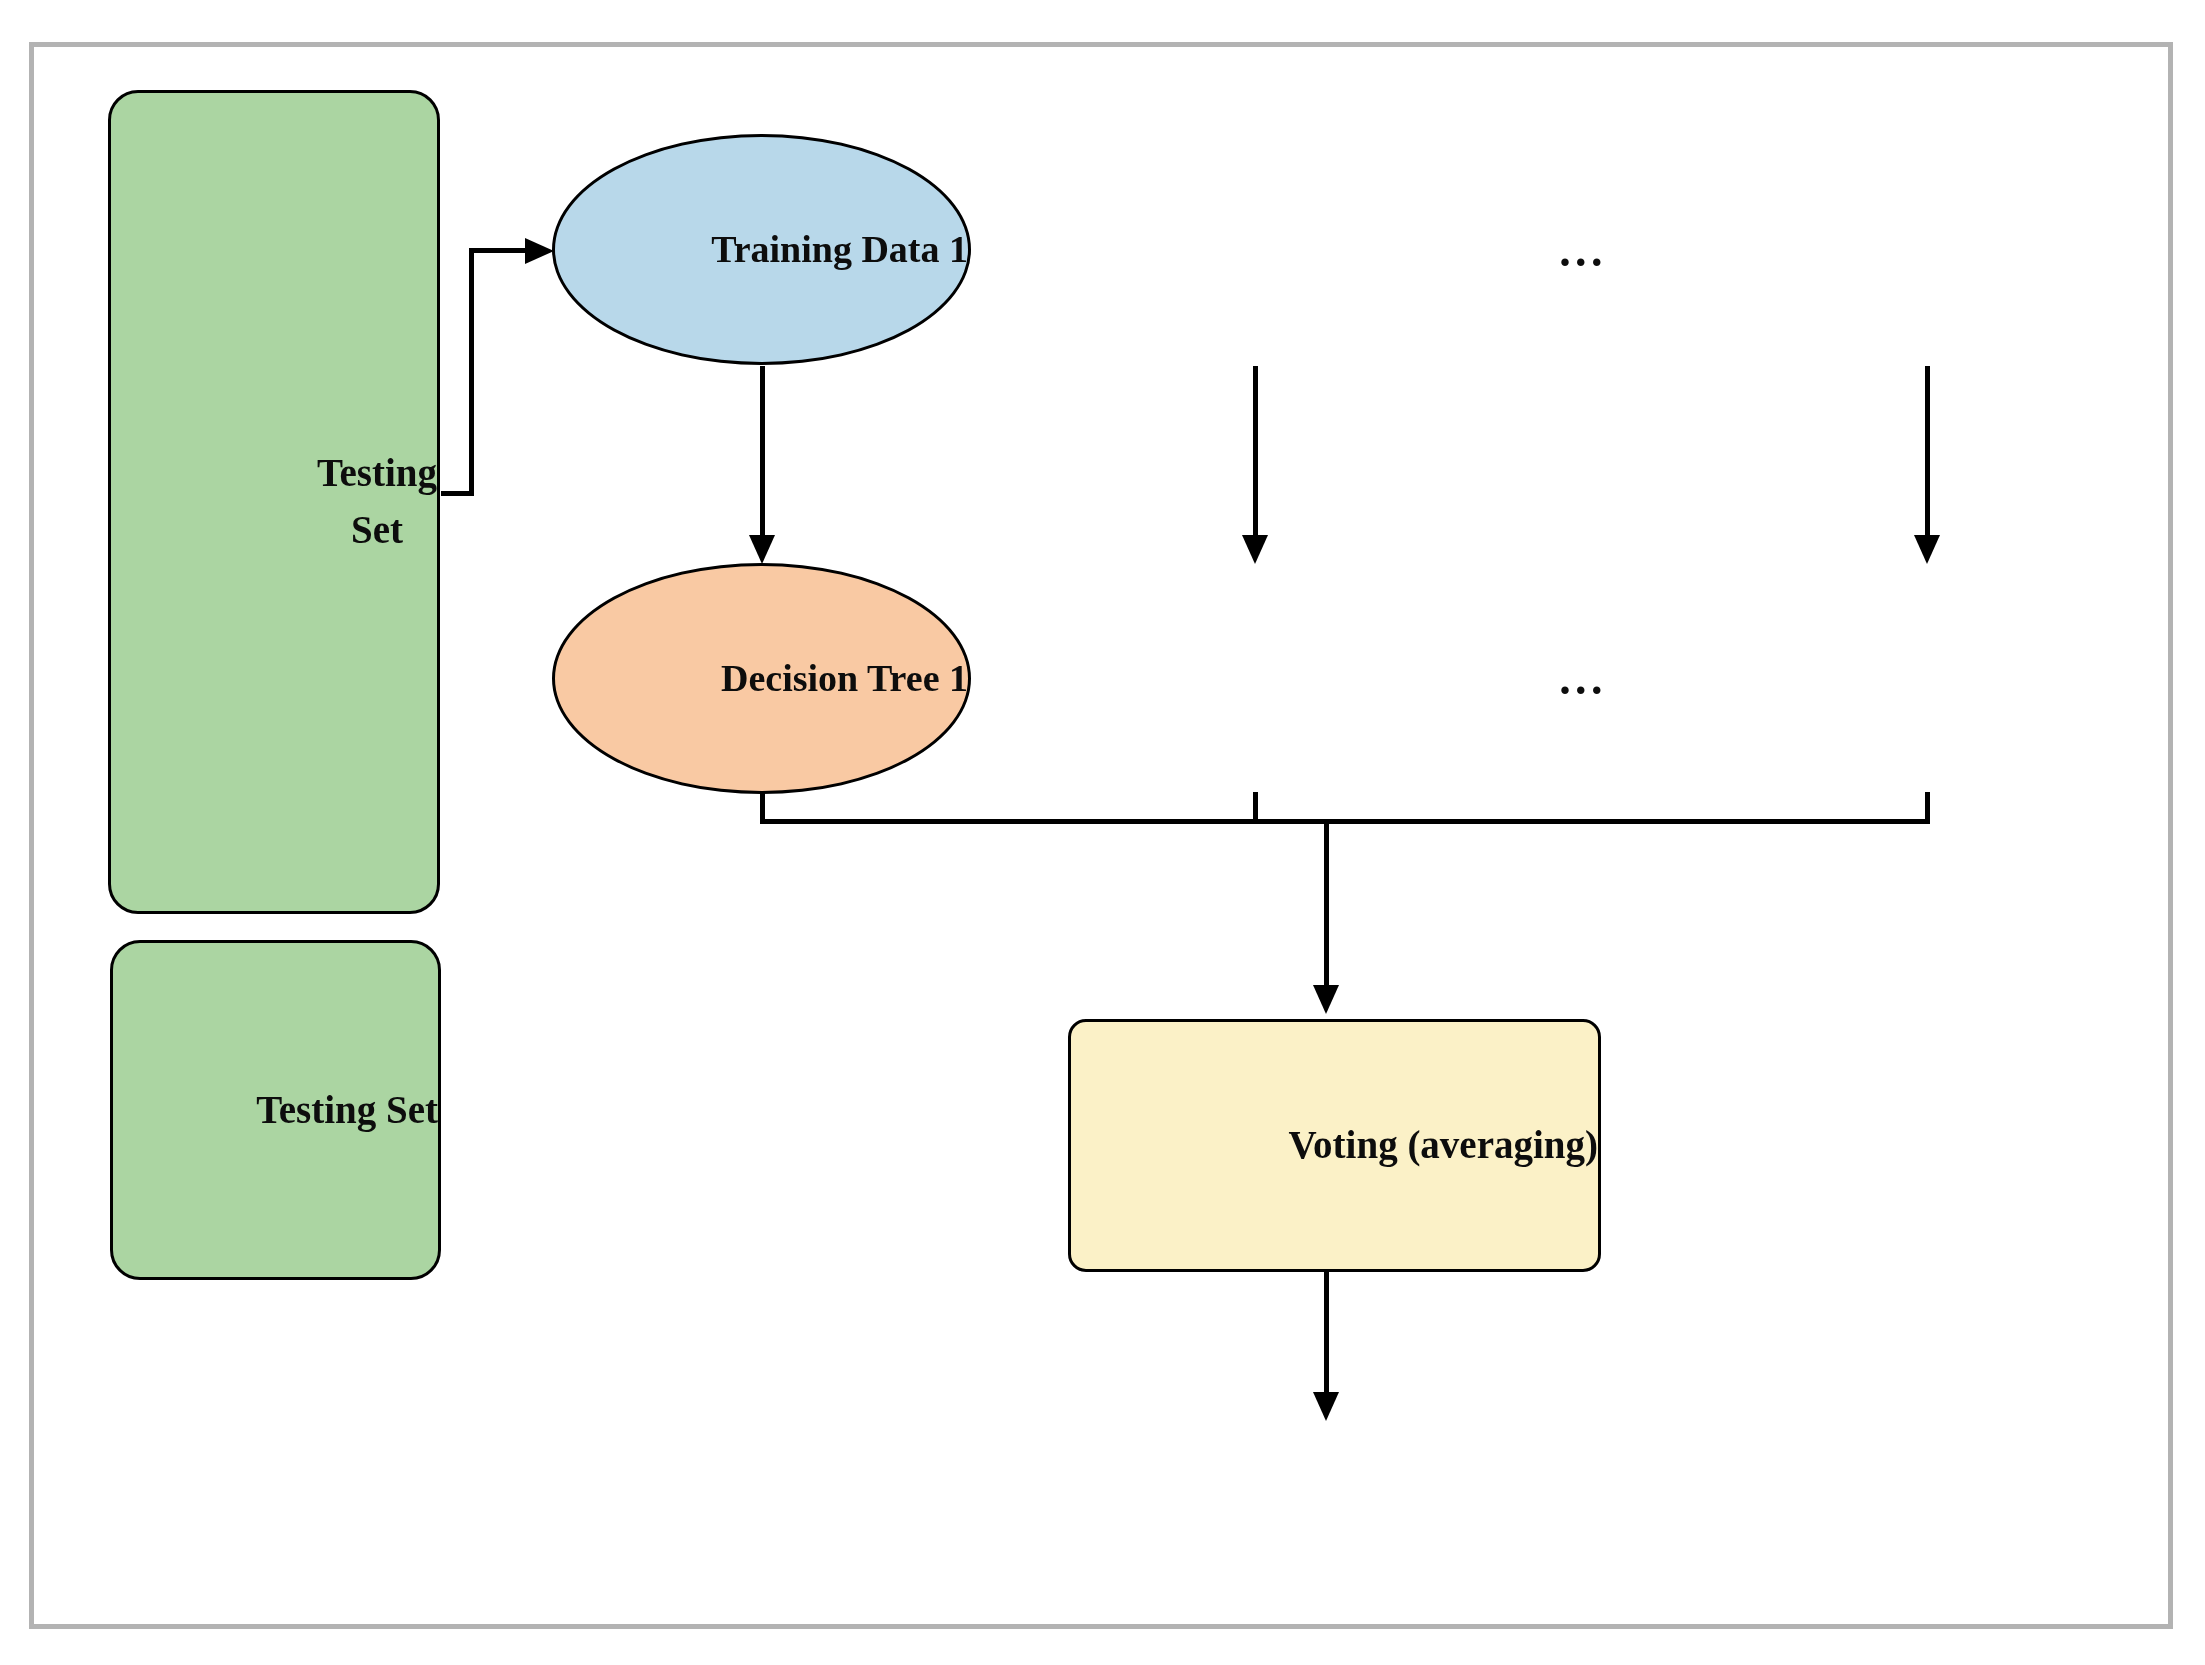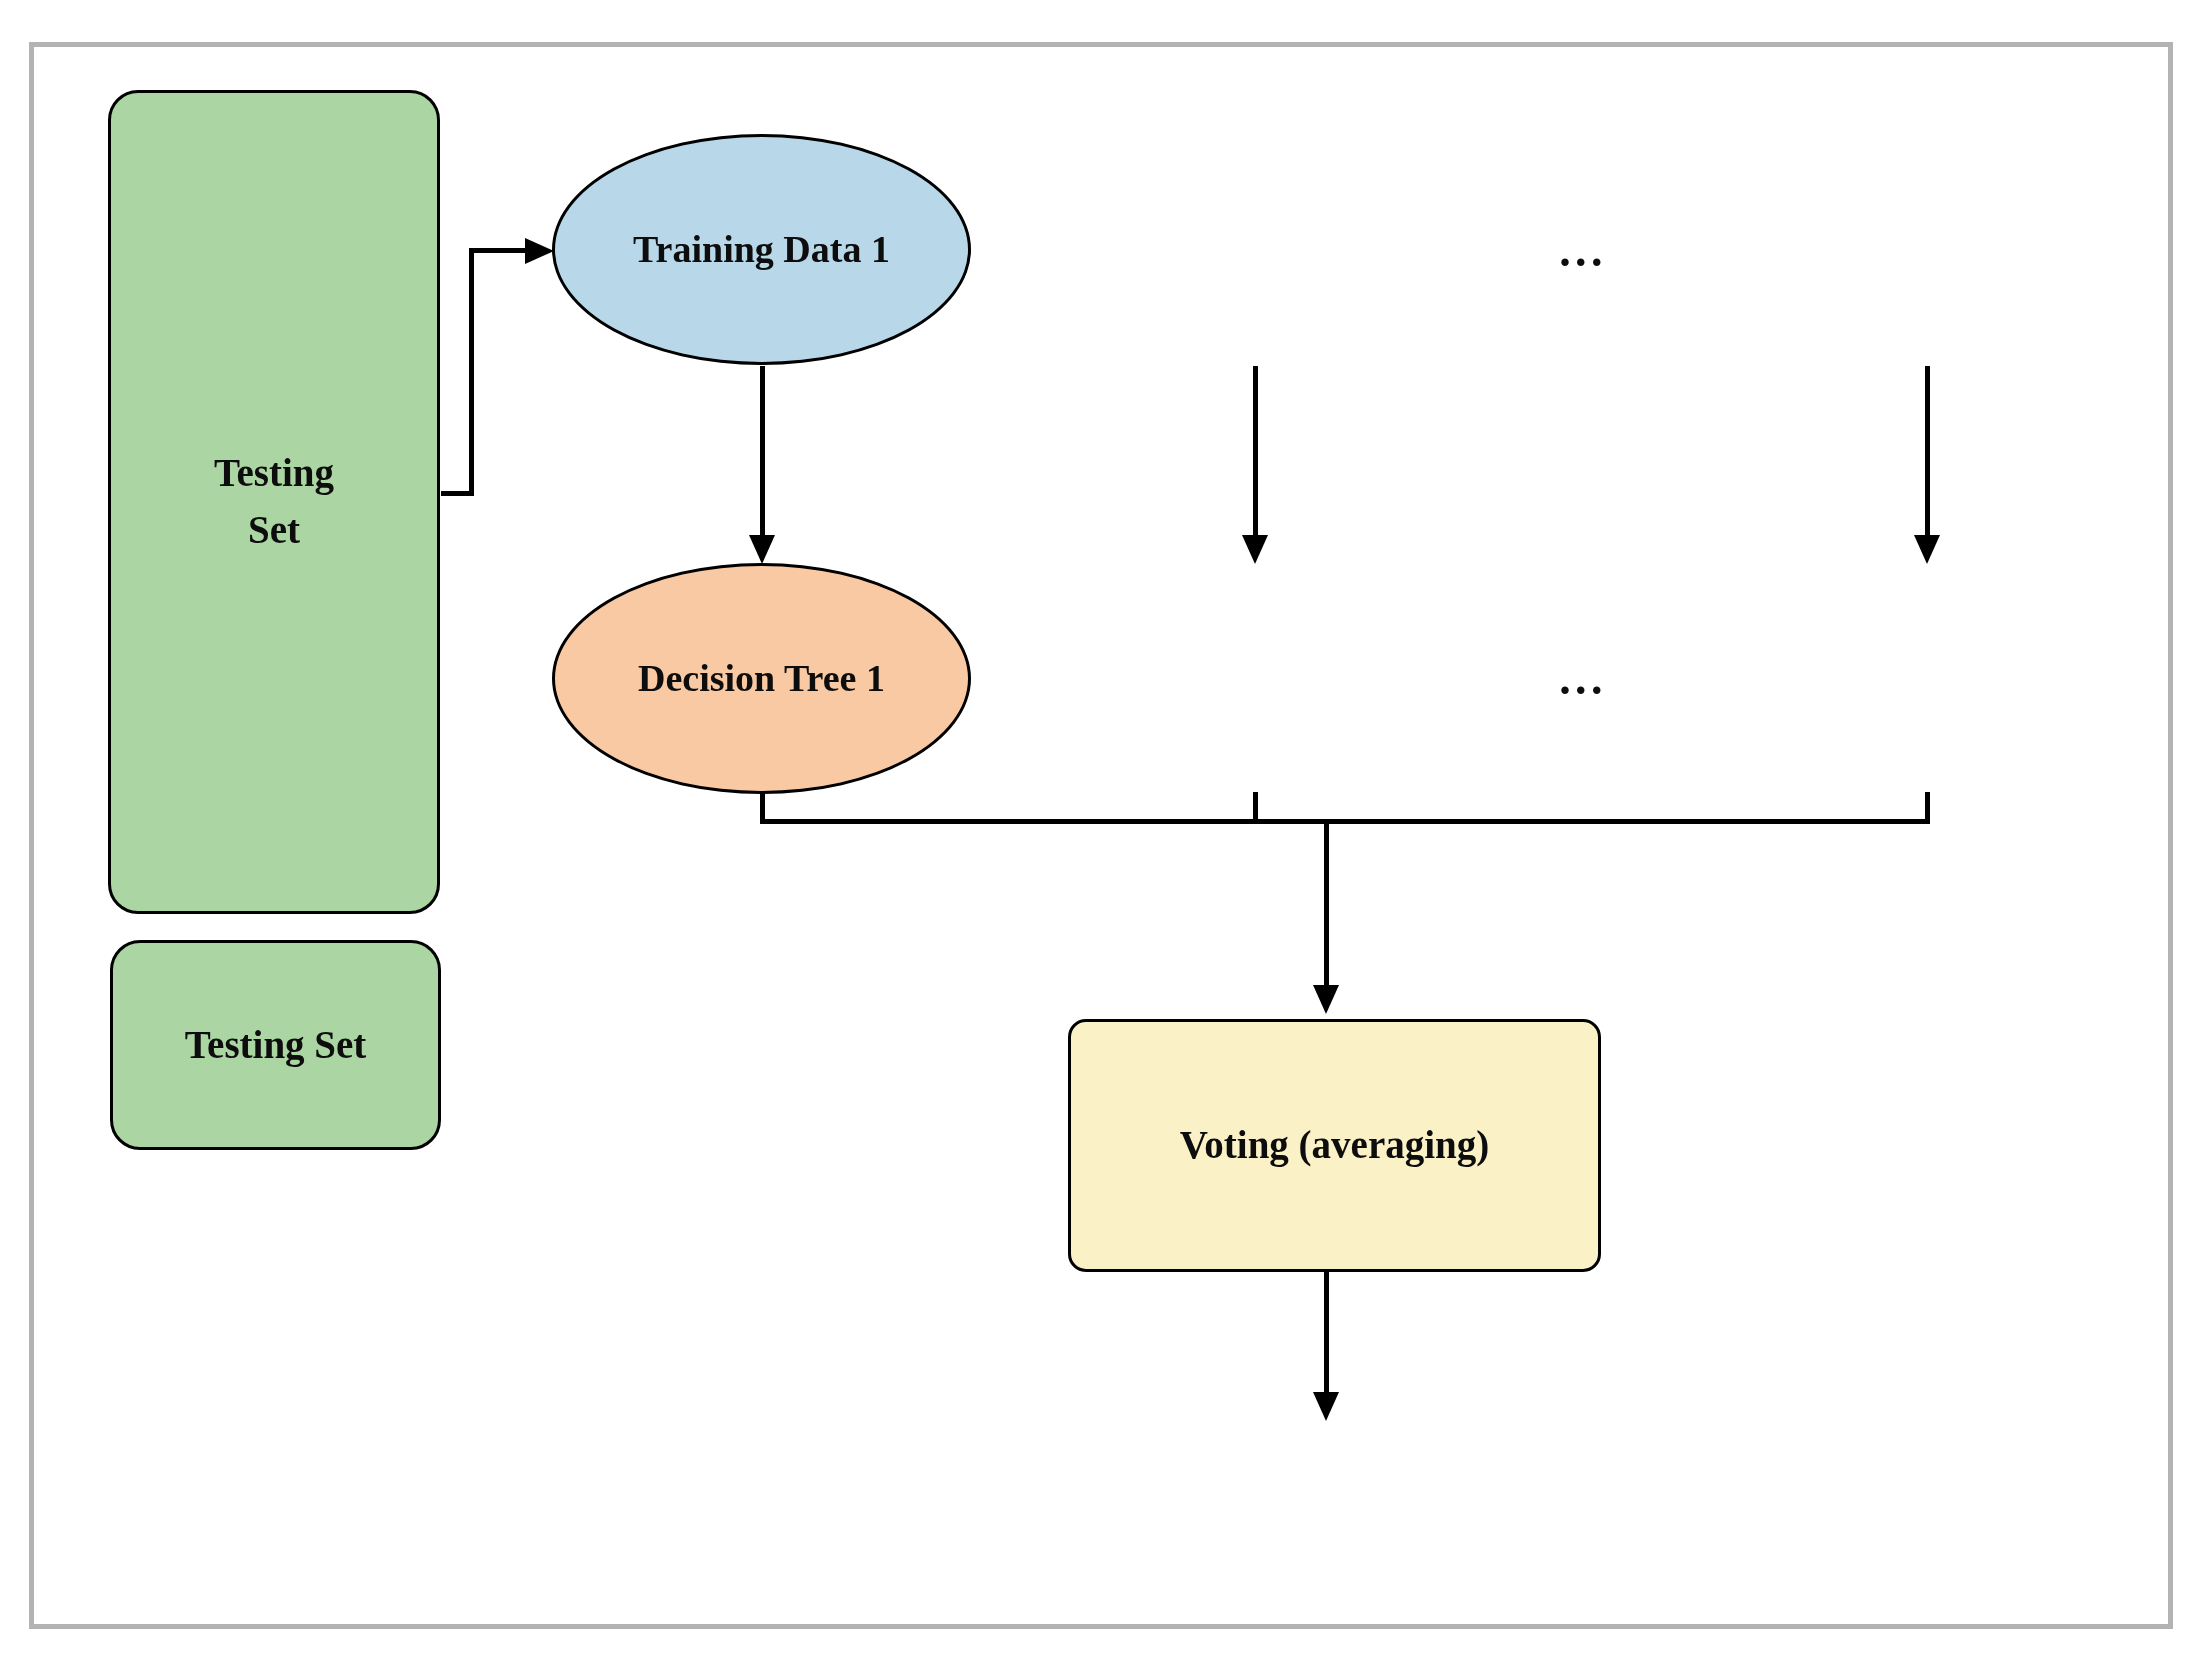--- a/index.html
+++ b/index.html
@@ -10,21 +10,21 @@
     font-family:"Liberation Serif","DejaVu Serif",serif;
     color:#0d0d0d;
     overflow:hidden;
   }
   #frame{
     position:absolute;left:29px;top:42px;width:2134px;height:1577px;
     border:5px solid var(--frame-gray,#b3b3b3);
     background:#ffffff;
   }
   .node{
-    position:absolute;display:flex;align-items:center;justify-content:center;
+    position:absolute;display:flex;align-items:center;justify-content:flex-end;
     text-align:center;font-weight:700;font-size:39px;line-height:1.45;
     box-sizing:border-box;
   }
   .roundbox{
     border:3.6px solid #000;border-radius:30px;
     background:var(--box-green,#abd5a2);
   }
   .ellipse{
     width:419px;height:231px;border:3.6px solid #000;border-radius:50%;
     font-size:38px;
@@ -64,21 +64,21 @@
 <div id="canvas">
   <div id="frame"></div>
 
   <div class="node roundbox" style="left:108px;top:90px;width:332px;height:824px;">
     <div>
       <div>Testing</div>
       <div>Set</div>
     </div>
   </div>
 
-  <div class="node roundbox" style="left:110px;top:940px;width:331px;height:210px;">
+  <div class="node roundbox" style="left:110px;top:940px;width:331px;height:340px;">
     <span>Testing Set</span>
   </div>
 
   <div class="node ellipse blue" style="left:552px;top:134px;">
     <span>Training Data 1</span>
   </div>
   <div class="dots" style="left:1525px;top:207px;">...</div>
 
   <div class="node ellipse orange" style="left:552px;top:563px;">
     <span>Decision Tree 1</span>

